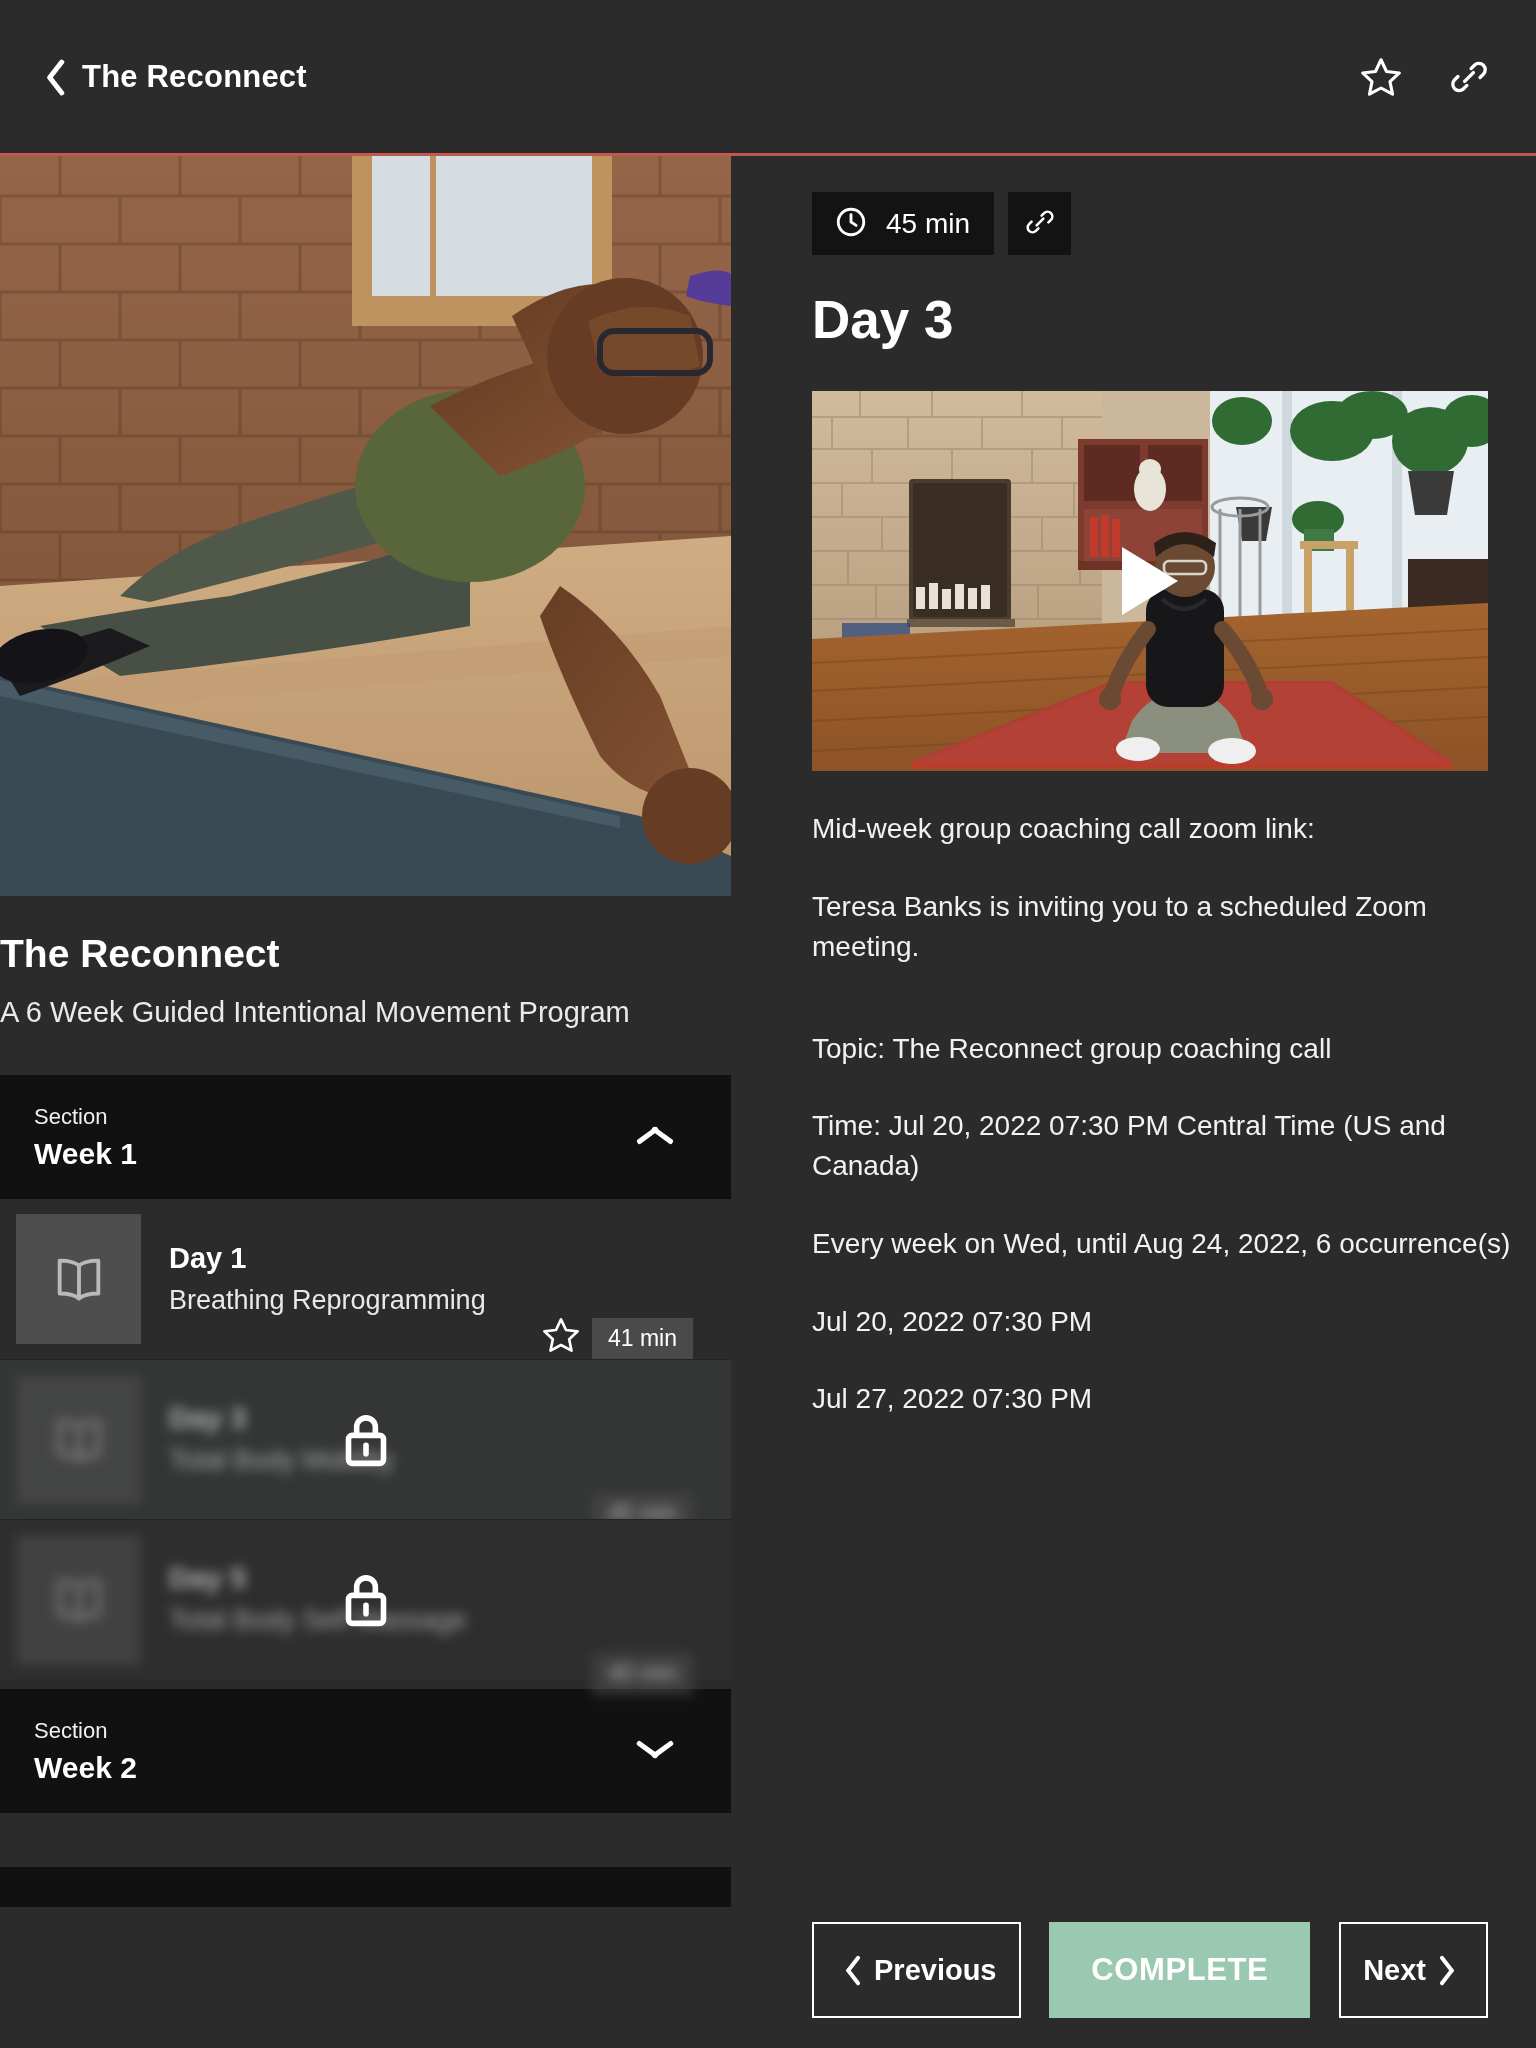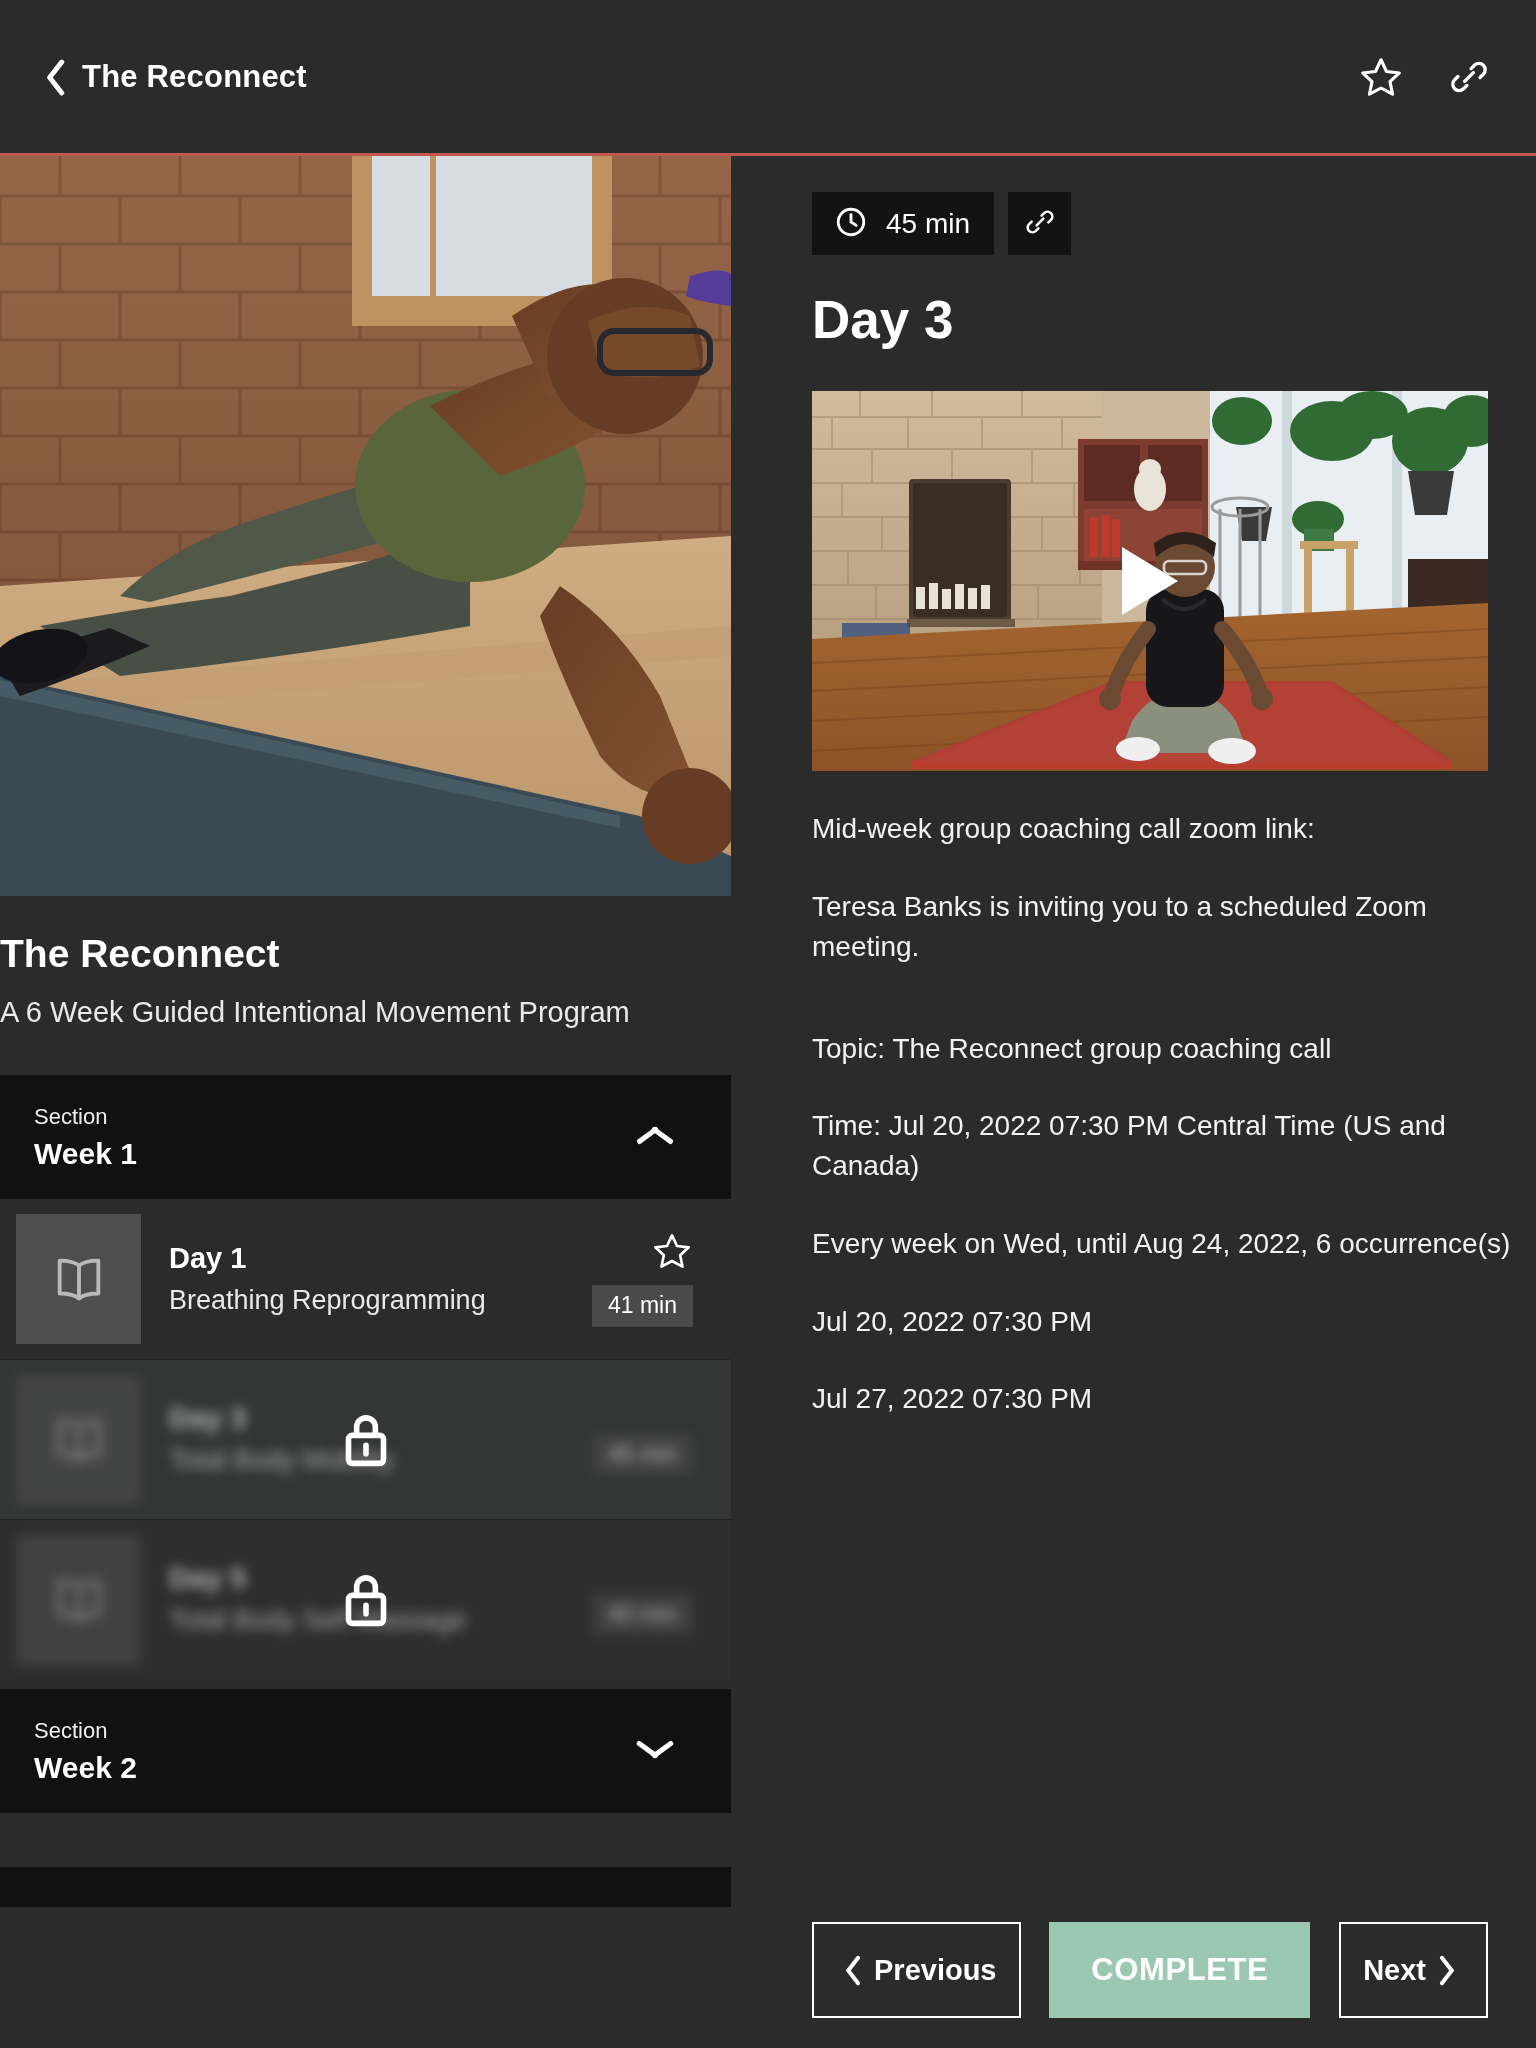--- a/index.html
+++ b/index.html
@@ -76,21 +76,21 @@
   .lesson + .lesson { border-top:1px solid #232323; }
   .lesson-thumb {
     width:125px; height:130px; background:#4e4e4e; flex:none;
     display:flex; align-items:center; justify-content:center;
   }
   .lesson-body { margin-left:28px; flex:1; }
   .lesson-day { font-size:29px; font-weight:bold; line-height:1.2; }
   .lesson-desc { font-size:27px; color:#e9e9e9; line-height:1.25; margin-top:8px; }
   .lesson-right {
     position:absolute; right:38px; top:0; height:160px;
-    display:flex; flex-direction:column; align-items:flex-end; justify-content:center; gap:10px;
+    display:flex; flex-direction:row; align-items:flex-end; justify-content:center; gap:10px;
   }
   .dur-badge {
     background:#4a4a4a; color:#ffffff; font-size:23px;
     padding:7px 16px; display:inline-block; line-height:1.2;
   }
   .lesson.locked .locked-content { filter: blur(6px); opacity:.62; }
   .lesson.locked { background:#333634; }
   .lesson.locked.alt { background:#2e2e2e; }
   .lock-overlay {
     position:absolute; left:0; top:0; width:731px; height:160px;

